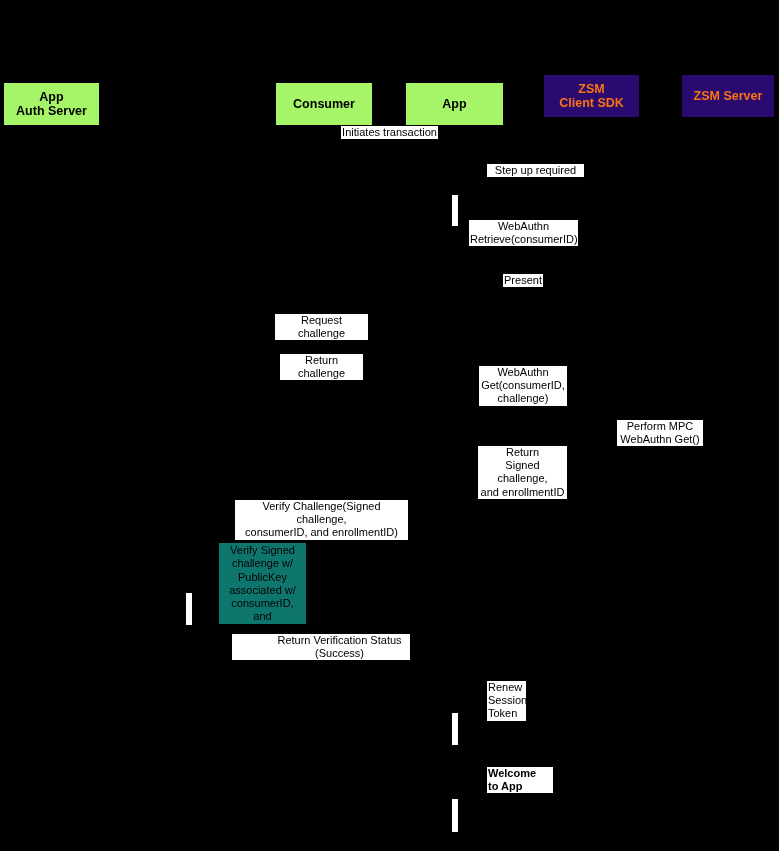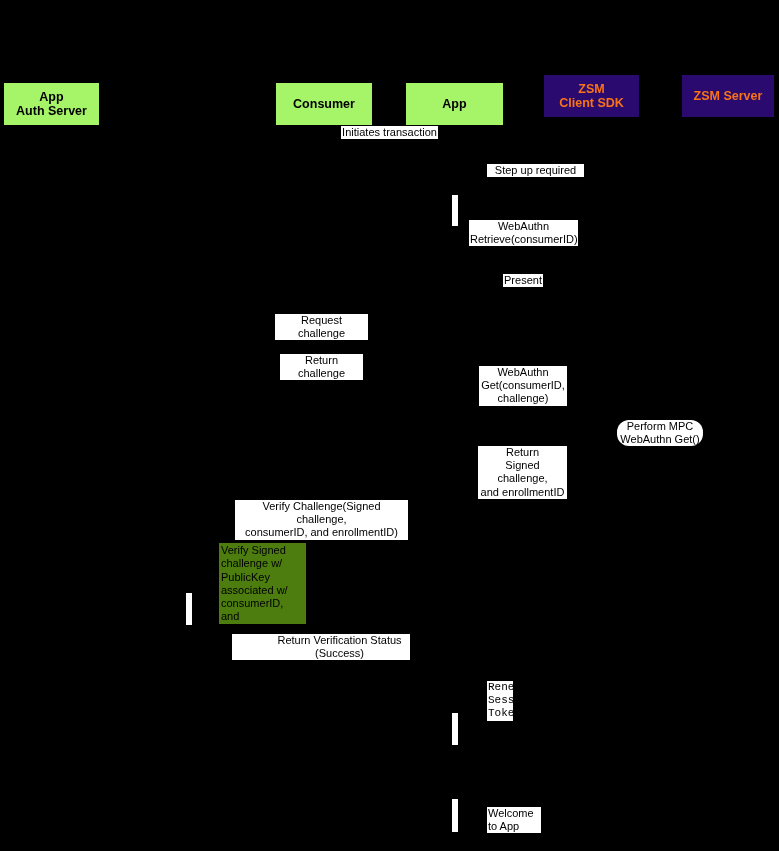--- a/index.html
+++ b/index.html
@@ -83,28 +83,28 @@
     white-space: pre-line;
     padding: 0px 1px;
     box-sizing: border-box;
     text-align: center;
   }
   .msg.left {
     text-align: left;
   }
   .note {
     position: absolute;
-    background: #4d7c0f;
+    background: #0f766e;
     color: #000000;
     font-size: 11px;
     line-height: 13.3px;
     white-space: pre-line;
     padding: 1px 2px;
     box-sizing: border-box;
-    text-align: left;
+    text-align: center;
   }
 </style>
 </head>
 <body>
 
 <div id="diagram">
 
   <div class="lifeline" style="left:51px;  top:102px; height:749px;"></div>
   <div class="lifeline" style="left:188px; top:102px; height:749px;"></div>
   <div class="lifeline" style="left:324px; top:102px; height:749px;"></div>
@@ -142,32 +142,32 @@
   <div class="msg" style="left:341px; top:126px; width:97px;">Initiates transaction</div>
   <div class="msg" style="left:487px; top:164px; width:97px;">Step up required</div>
   <div class="msg" style="left:469px; top:220px; width:109px;">WebAuthn
 Retrieve(consumerID)</div>
   <div class="msg" style="left:503px; top:274px; width:40px;">Present</div>
   <div class="msg" style="left:275px; top:314px; width:93px;">Request challenge</div>
   <div class="msg" style="left:280px; top:354px; width:83px;">Return challenge</div>
   <div class="msg" style="left:479px; top:366px; width:88px;">WebAuthn
 Get(consumerID,
 challenge)</div>
-  <div class="msg" style="left:617px; top:420px; width:86px;border-radius:12px;">Perform MPC
+  <div class="msg" style="left:617px; top:420px; width:86px;">Perform MPC
 WebAuthn Get()</div>
   <div class="msg" style="left:478px; top:446px; width:89px;">Return
 Signed challenge,
 and enrollmentID</div>
   <div class="msg" style="left:235px; top:500px; width:173px;">Verify Challenge(Signed challenge,
 consumerID, and enrollmentID)</div>
   <div class="msg" style="left:232px; top:634px; width:178px;padding-left:38px;">Return Verification Status (Success)</div>
-  <div class="msg left" style="left:487px; top:681px; width:26px;font-family:Liberation Mono, monospace;">Renew
+  <div class="msg left" style="left:487px; top:681px; width:39px;">Renew
 Session
 Token</div>
-  <div class="msg left" style="left:487px; top:807px; width:54px;">Welcome
+  <div class="msg left" style="left:487px; top:767px; width:66px;font-weight:bold;">Welcome
 to App</div>
 
   <div class="note" style="left:219px; top:543px; width:87px; height:81px;">Verify Signed
 challenge w/
 PublicKey
 associated w/
 consumerID, and
 enrollmentID</div>
 
 </div>

